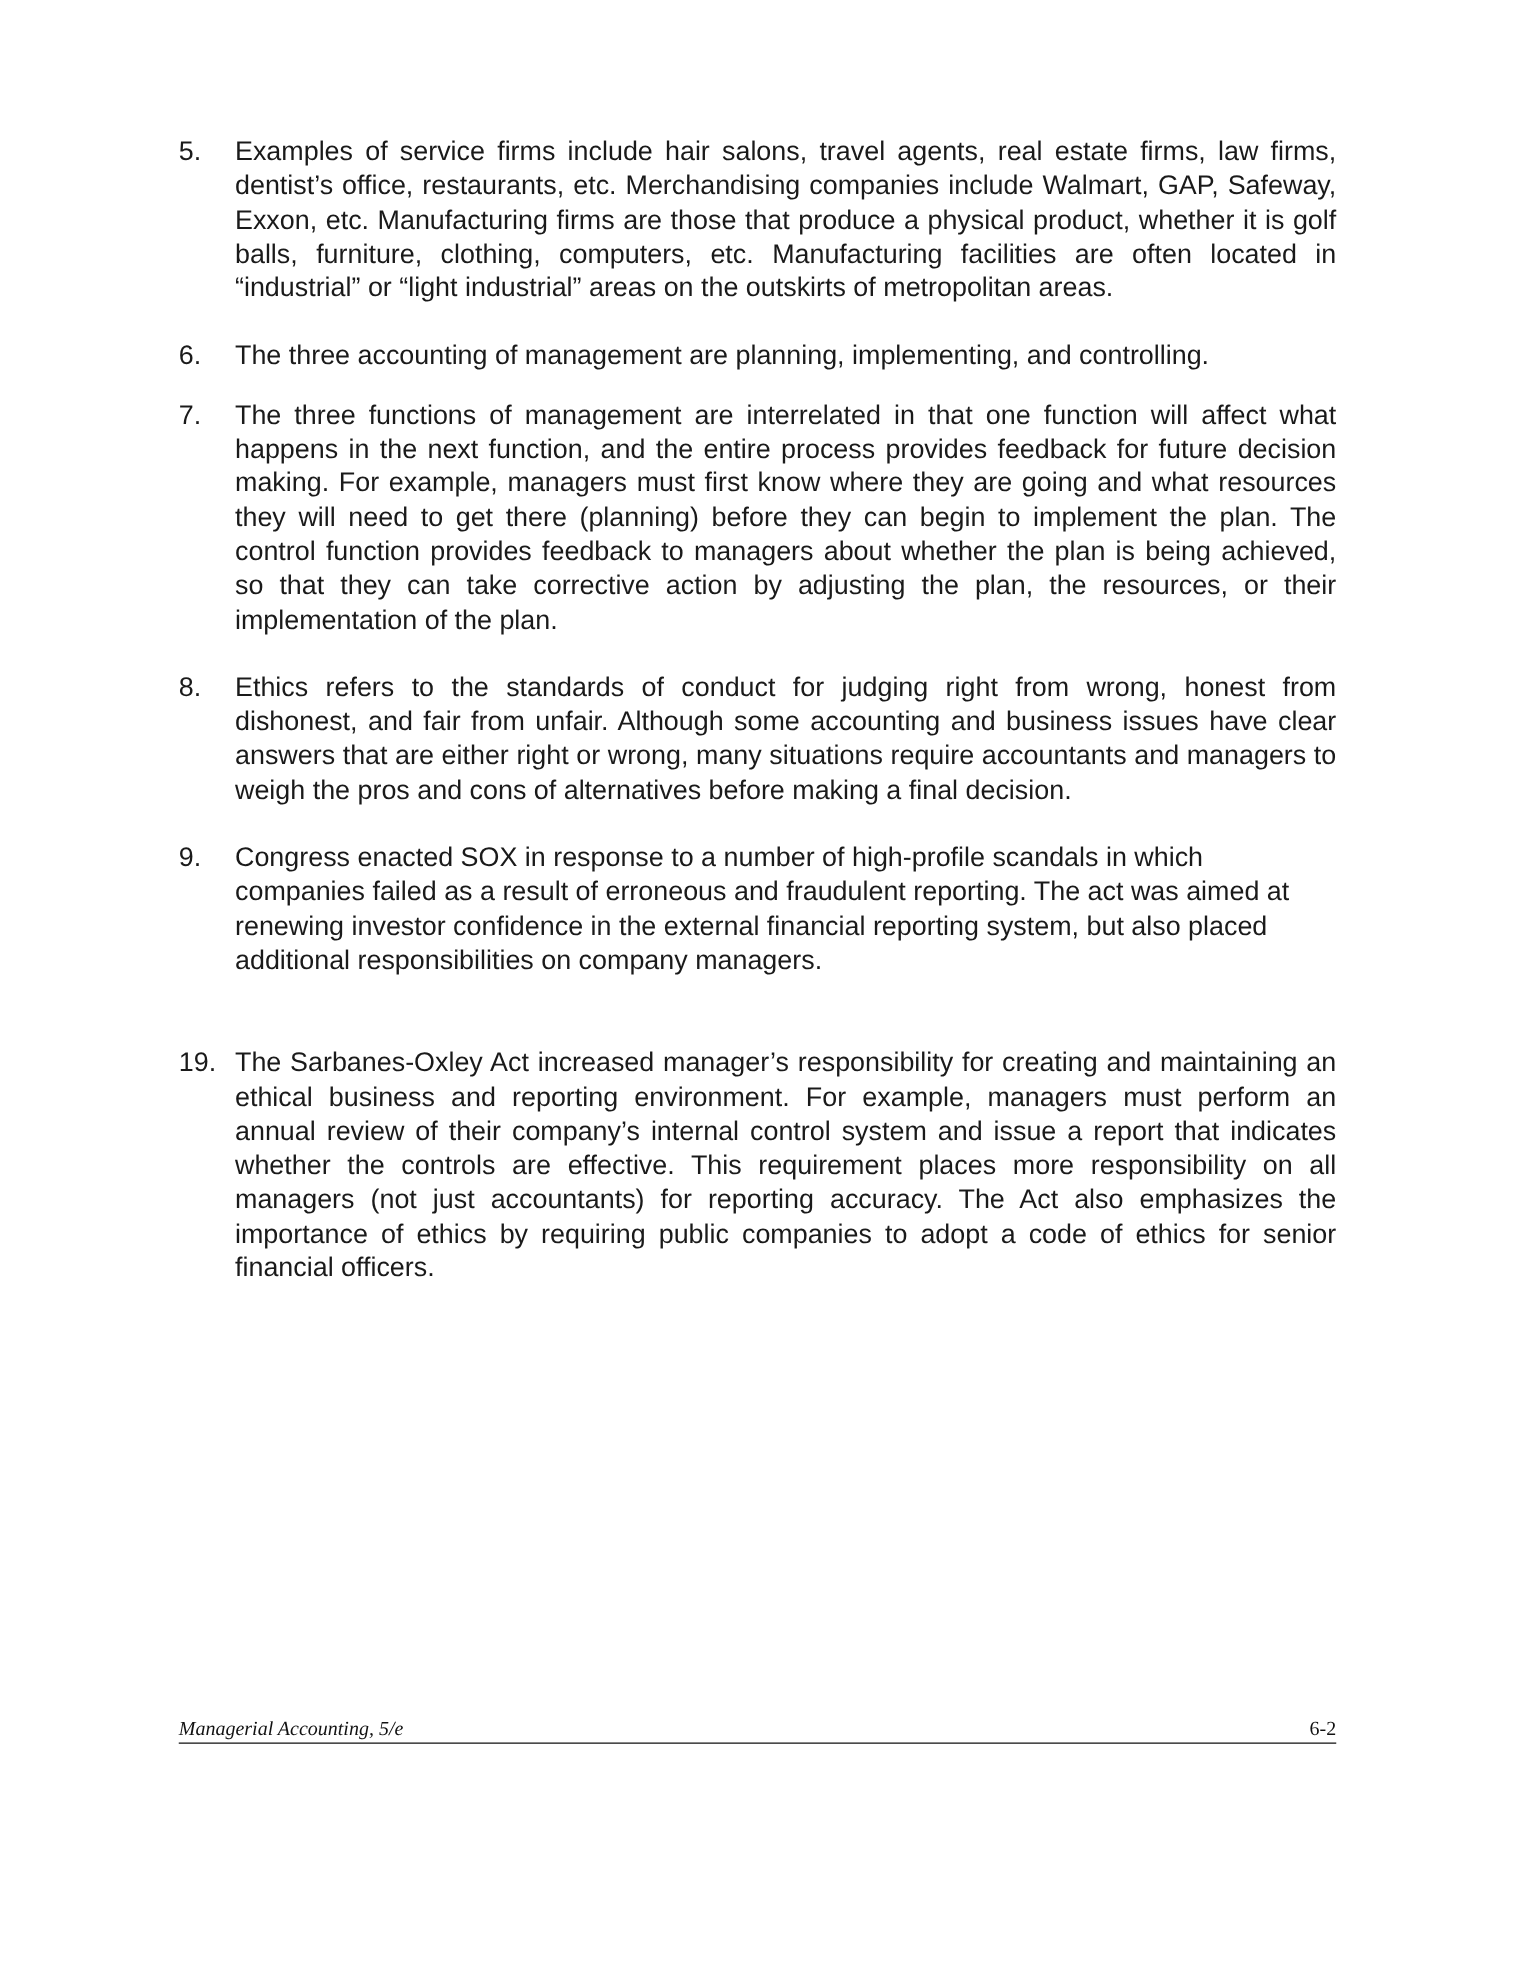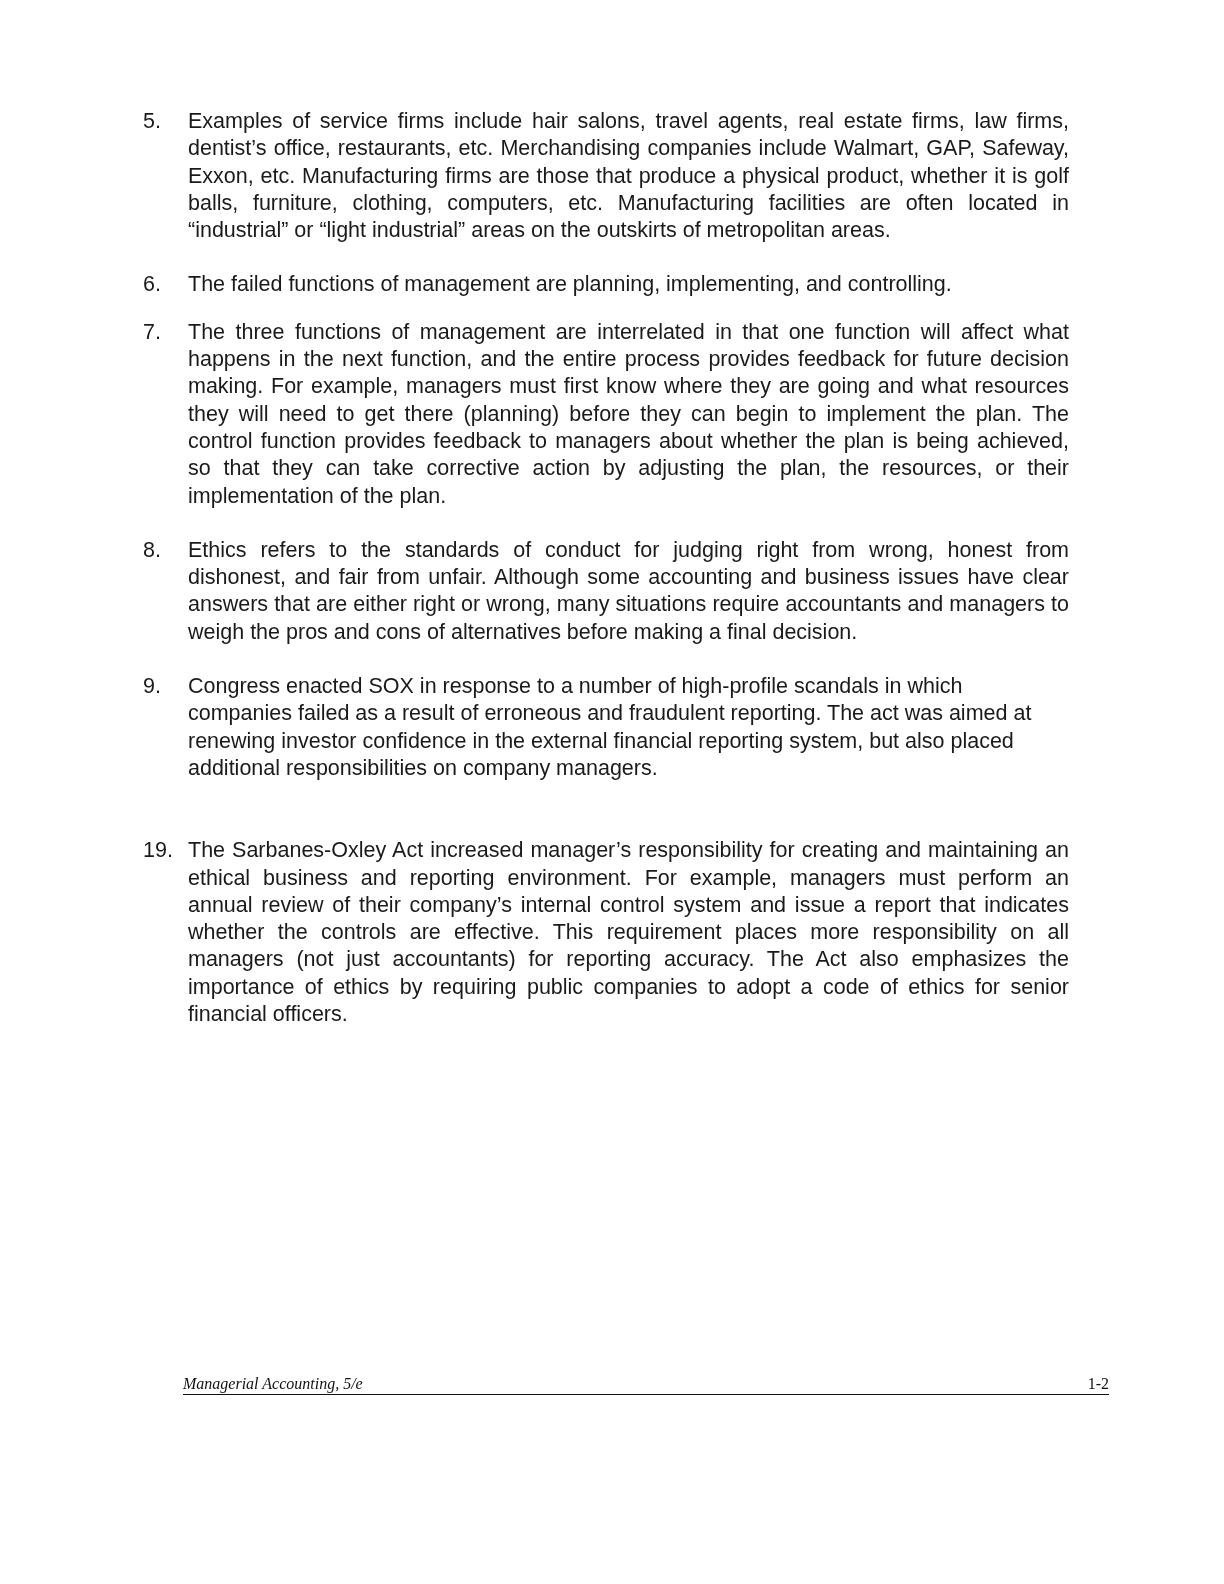--- a/index.html
+++ b/index.html
@@ -3,36 +3,36 @@
 <meta charset="utf-8">
 <style>
   html, body { margin: 0; padding: 0; background: #ffffff; }
   body { width: 1224px; height: 1584px; position: relative; overflow: hidden; }
   .page { position: absolute; left: 0; top: 0; width: 1224px; height: 1584px; background: #fff; }
   .list { position: absolute; left: 143px; top: 108px; width: 926px; }
   .item { position: relative; padding-left: 45px; font-family: "Liberation Sans", sans-serif; font-size: 21.5px; line-height: 27.3px; color: #1a1a1a; text-align: justify; }
   .item .num { position: absolute; left: 0; top: 0; width: 40px; text-align: left; }
   .item .body { display: block; }
   .left { text-align: left; }
-  .footer { position: absolute; left: 143px; top: 1376px; width: 926px; height: 18px; border-bottom: 1.5px solid #111; font-family: "Liberation Serif", serif; font-size: 16px; color: #111; margin-left: 40px; }
+  .footer { position: absolute; left: 143px; top: 1376px; width: 926px; height: 18px; border-bottom: 1.5px solid #111; font-family: "Liberation Serif", serif; font-size: 16px; color: #111; }
   .footer .title { position: absolute; left: 0; bottom: 1px; font-style: italic; }
   .footer .pg { position: absolute; right: 0; bottom: 1px; }
 </style>
 </head>
 <body>
 
 <div class="page">
   <div class="list">
     <div class="item" style="margin-bottom:27px;">
       <span class="num">5.</span>
       <span class="body">Examples of service firms include hair salons, travel agents, real estate firms, law firms, dentist’s office, restaurants, etc. Merchandising companies include Walmart, GAP, Safeway, Exxon, etc. Manufacturing firms are those that produce a physical product, whether it is golf balls, furniture, clothing, computers, etc. Manufacturing facilities are often located in “industrial” or “light industrial” areas on the outskirts of metropolitan areas.</span>
     </div>
     <div class="item left" style="margin-bottom:20px;">
       <span class="num">6.</span>
-      <span class="body">The failed functions of management are planning, implementing, and controlling.</span>
+      <span class="body">The three accounting of management are planning, implementing, and controlling.</span>
     </div>
     <div class="item" style="margin-bottom:27px;">
       <span class="num">7.</span>
       <span class="body">The three functions of management are interrelated in that one function will affect what happens in the next function, and the entire process provides feedback for future decision making. For example, managers must first know where they are going and what resources they will need to get there (planning) before they can begin to implement the plan. The control function provides feedback to managers about whether the plan is being achieved, so that they can take corrective action by adjusting the plan, the resources, or their implementation of the plan.</span>
     </div>
     <div class="item" style="margin-bottom:27px;">
       <span class="num">8.</span>
       <span class="body">Ethics refers to the standards of conduct for judging right from wrong, honest from dishonest, and fair from unfair. Although some accounting and business issues have clear answers that are either right or wrong, many situations require accountants and managers to weigh the pros and cons of alternatives before making a final decision.</span>
     </div>
     <div class="item left" style="margin-bottom:55px; padding-right:30px;">
@@ -40,15 +40,15 @@
       <span class="body">Congress enacted SOX in response to a number of high-profile scandals in which companies failed as a result of erroneous and fraudulent reporting. The act was aimed at renewing investor confidence in the external financial reporting system, but also placed additional responsibilities on company managers.</span>
     </div>
     <div class="item">
       <span class="num">19.</span>
       <span class="body">The Sarbanes-Oxley Act increased manager’s responsibility for creating and maintaining an ethical business and reporting environment. For example, managers must perform an annual review of their company’s internal control system and issue a report that indicates whether the controls are effective. This requirement places more responsibility on all managers (not just accountants) for reporting accuracy. The Act also emphasizes the importance of ethics by requiring public companies to adopt a code of ethics for senior financial officers.</span>
     </div>
   </div>
 
   <div class="footer">
     <span class="title">Managerial Accounting, 5/e</span>
-    <span class="pg">1-2</span>
+    <span class="pg">6-2</span>
   </div>
 </div>
 
 </body></html>

